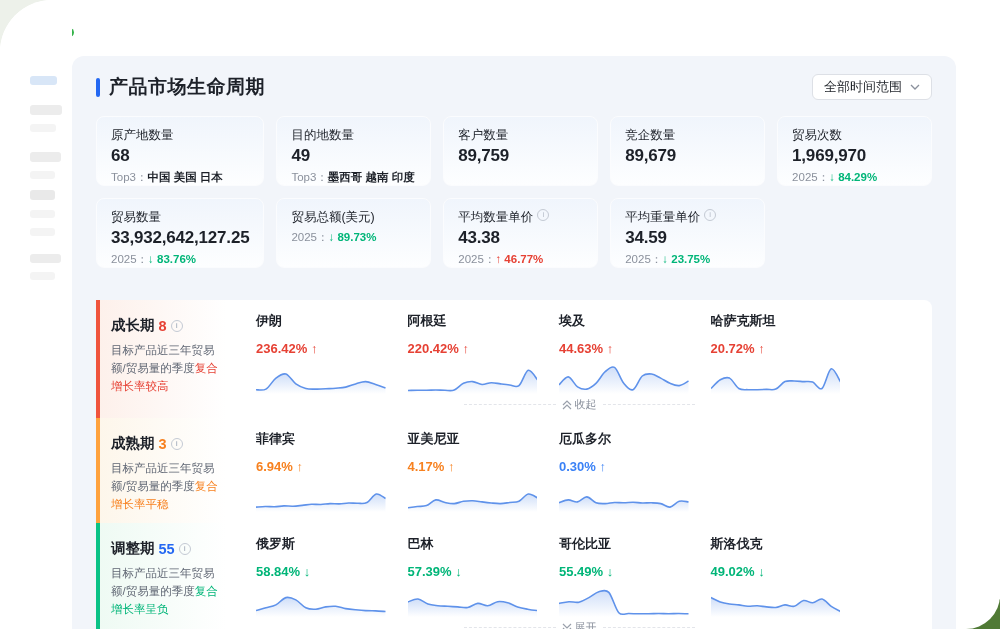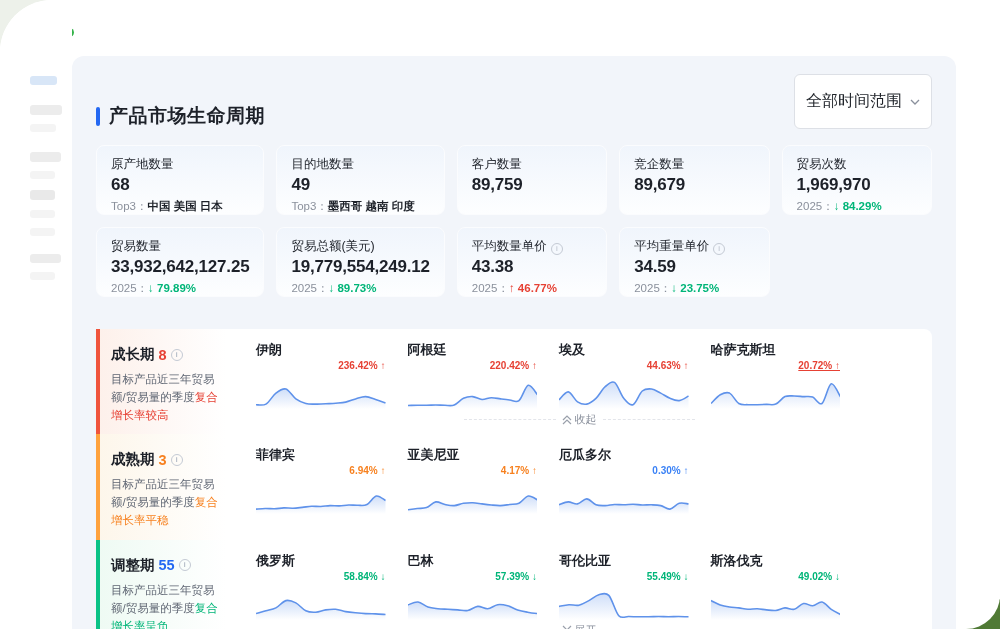--- a/index.html
+++ b/index.html
@@ -23,49 +23,49 @@
   .skel { position:absolute; left:30px; border-radius:3px; }
 
   .panel { position:absolute; left:72px; top:56px; width:884px; height:573px;
     background:#f2f5fa; border-radius:12px 12px 0 0; padding:18px 24px; }
 
   .panel-header { display:flex; align-items:flex-end; justify-content:space-between; }
   .title-wrap { display:flex; align-items:center; gap:9px; }
   .title-bar { width:4px; height:19px; border-radius:2px; }
   .page-title { font-size:19px; font-weight:bold; color:#1d2129; letter-spacing:.5px; }
   .time-filter { display:flex; align-items:center; gap:8px; background:#fff;
-    border:1px solid #dde0e6; border-radius:6px; padding:16px 11px; font-size:16px;
+    border:1px solid #dde0e6; border-radius:6px; padding:3px 11px; font-size:13px;
     color:#1f2329; cursor:pointer; }
   .chev { width:10px; height:6px; }
 
   .cards { display:grid; grid-template-columns:repeat(5,1fr); gap:12px; margin-top:16px; }
   .stat-card { height:70px; border-radius:8px; padding:10px 14px;
     background:linear-gradient(180deg,#f0f5fc 0%,#fdfeff 100%); border:1px solid #fbfcfe; }
-  .stat-label { font-size:12.5px; color:#1d2129; display:flex; align-items:flex-end; gap:4px; white-space:nowrap; }
+  .stat-label { font-size:12.5px; color:#1d2129; display:flex; align-items:flex-start; gap:4px; white-space:nowrap; }
   .stat-value { font-size:17px; font-weight:bold; color:#1d2129; margin-top:2px; letter-spacing:-.2px; white-space:nowrap; }
   .stat-sub { font-size:11.5px; margin-top:4px; white-space:nowrap; }
   .sub-prefix { color:#8a909c; }
   .sub-plain { color:#1d2129; font-weight:bold; }
   .trend { font-weight:bold; }
   .info-i { display:inline-flex; align-items:center; justify-content:center; width:12px; height:12px;
     border:1px solid #c4cad4; border-radius:50%; color:#b7bec9; font-size:8px; line-height:1;
     font-style:normal; flex:0 0 auto; cursor:pointer; }
 
   .sections { margin-top:32px; background:#fff; border-radius:8px; padding-bottom:4px; }
   .section-row { display:flex; align-items:stretch; }
   .sec-label { position:relative; width:130px; flex:0 0 130px; padding:16px 8px 10px 15px; }
   .sec-label .bar { position:absolute; left:0; top:0; bottom:0; width:3.5px; }
   .sec-title { font-size:14.5px; font-weight:bold; color:#1d2129; display:flex; align-items:center; gap:4px; }
   .sec-desc { font-size:11.5px; color:#5f6673; line-height:1.55; margin-top:7px; }
   .charts-wrap { flex:1; display:flex; flex-direction:column; }
   .charts { display:grid; grid-template-columns:repeat(4,1fr); column-gap:22px;
     padding:12px 92px 0 30px; }
   .country { cursor:pointer; }
   .country-name { font-size:13px; font-weight:bold; color:#1d2129; }
-  .country-pct { font-size:10px; font-weight:bold; margin-top:1px;text-align:right; }
+  .country-pct { font-size:13px; font-weight:bold; margin-top:11px; }
   .spark { display:block; margin-top:2px; width:100%; height:36px; }
 
   .divider { display:flex; align-items:center; justify-content:center; gap:6px;
     padding:3px 0 6px 0; cursor:pointer; }
   .divider .line { width:92px; border-top:1px dashed #e3e5ea; }
   .divider .dv-label { font-size:11px; color:#8a909c; display:flex; align-items:center; gap:3px; }
 </style>
 </head>
 <body>
 
@@ -138,27 +138,26 @@
               <span>贸易次数</span>
             </div>
             <div class="stat-value">1,969,970</div>
             <div class="stat-sub"><span class="sub-prefix">2025：</span><span class="trend" style="color: rgb(0, 181, 120);">↓ 84.29%</span></div>
           </div>
           <div class="stat-card">
             <div class="stat-label">
               <span>贸易数量</span>
             </div>
             <div class="stat-value">33,932,642,127.25</div>
-            <div class="stat-sub"><span class="sub-prefix">2025：</span><span class="trend" style="color: rgb(0, 181, 120);">↓ 79.89%</span></div>
+            <div class="stat-sub"><span class="sub-prefix">2025：</span><span class="trend" style="color: rgb(0, 181, 120);">↓ 83.76%</span></div>
           </div>
           <div class="stat-card">
             <div class="stat-label">
               <span>贸易总额(美元)</span>
             </div>
-            <div class="stat-value">19,779,554,249.12</div>
             <div class="stat-sub"><span class="sub-prefix">2025：</span><span class="trend" style="color: rgb(0, 181, 120);">↓ 89.73%</span></div>
           </div>
           <div class="stat-card">
             <div class="stat-label">
               <span>平均数量单价</span>
               <i class="info-i">i</i>
             </div>
             <div class="stat-value">43.38</div>
             <div class="stat-sub"><span class="sub-prefix">2025：</span><span class="trend" style="color: rgb(230, 65, 52);">↑ 46.77%</span></div>
           </div>
@@ -204,21 +203,21 @@
                 <div class="country">
                   <div class="country-name">埃及</div>
                   <div class="country-pct" style="color: rgb(230, 65, 52);">44.63% ↑</div>
                   <svg viewBox="0 0 130 36" class="spark" preserveAspectRatio="none">
                     <path d="M0,26.8C1.6,25.5,6.2,18.6,9.3,18.9C12.4,19.2,15.5,26.8,18.6,28.8C21.7,30.8,24.8,31.7,27.9,31.1C31.0,30.5,34.0,28.2,37.1,25.3C40.2,22.4,43.3,16.3,46.4,13.7C49.5,11.0,52.6,7.5,55.7,9.4C58.8,11.3,61.9,21.6,65,25.3C68.1,29.0,71.2,32.9,74.3,31.7C77.4,30.5,80.5,20.6,83.6,18C86.7,15.4,89.8,15.7,92.9,16C96.0,16.4,99.0,18.6,102.1,20.1C105.2,21.7,108.3,24.1,111.4,25.3C114.5,26.6,117.6,28.0,120.7,27.6C123.8,27.2,128.4,23.8,130,23L130,36L0,36Z" fill="url(#sparkGrad)"></path>
                     <path d="M0,26.8C1.6,25.5,6.2,18.6,9.3,18.9C12.4,19.2,15.5,26.8,18.6,28.8C21.7,30.8,24.8,31.7,27.9,31.1C31.0,30.5,34.0,28.2,37.1,25.3C40.2,22.4,43.3,16.3,46.4,13.7C49.5,11.0,52.6,7.5,55.7,9.4C58.8,11.3,61.9,21.6,65,25.3C68.1,29.0,71.2,32.9,74.3,31.7C77.4,30.5,80.5,20.6,83.6,18C86.7,15.4,89.8,15.7,92.9,16C96.0,16.4,99.0,18.6,102.1,20.1C105.2,21.7,108.3,24.1,111.4,25.3C114.5,26.6,117.6,28.0,120.7,27.6C123.8,27.2,128.4,23.8,130,23" fill="none" stroke="#5f92ea" stroke-width="1.6"></path>
                   </svg>
                 </div>
                 <div class="country">
                   <div class="country-name">哈萨克斯坦</div>
-                  <div class="country-pct" style="color: rgb(230, 65, 52); text-decoration: underline;">20.72% ↑</div>
+                  <div class="country-pct" style="color: rgb(230, 65, 52);">20.72% ↑</div>
                   <svg viewBox="0 0 130 36" class="spark" preserveAspectRatio="none">
                     <path d="M0,30.5C1.6,29.1,6.2,23.5,9.3,21.8C12.4,20.1,15.5,18.7,18.6,20.1C21.7,21.6,24.8,28.6,27.9,30.5C31.0,32.4,34.0,31.5,37.1,31.7C40.2,31.9,43.3,31.8,46.4,31.7C49.5,31.6,52.6,31.5,55.7,31.4C58.8,31.3,61.9,32.4,65,31.1C68.1,29.8,71.2,25.0,74.3,23.6C77.4,22.3,80.5,23.0,83.6,23C86.7,23.0,89.8,23.4,92.9,23.6C96.0,23.8,99.0,23.0,102.1,24.1C105.2,25.3,108.3,32.7,111.4,30.5C114.5,28.3,117.6,11.9,120.7,10.8C123.8,9.7,128.4,21.7,130,23.9L130,36L0,36Z" fill="url(#sparkGrad)"></path>
                     <path d="M0,30.5C1.6,29.1,6.2,23.5,9.3,21.8C12.4,20.1,15.5,18.7,18.6,20.1C21.7,21.6,24.8,28.6,27.9,30.5C31.0,32.4,34.0,31.5,37.1,31.7C40.2,31.9,43.3,31.8,46.4,31.7C49.5,31.6,52.6,31.5,55.7,31.4C58.8,31.3,61.9,32.4,65,31.1C68.1,29.8,71.2,25.0,74.3,23.6C77.4,22.3,80.5,23.0,83.6,23C86.7,23.0,89.8,23.4,92.9,23.6C96.0,23.8,99.0,23.0,102.1,24.1C105.2,25.3,108.3,32.7,111.4,30.5C114.5,28.3,117.6,11.9,120.7,10.8C123.8,9.7,128.4,21.7,130,23.9" fill="none" stroke="#5f92ea" stroke-width="1.6"></path>
                   </svg>
                 </div>
               </div>
               <div class="divider">
                 <span class="line"></span>
                 <span class="dv-label">
                   <svg viewBox="0 0 10 10" width="10" height="10">

